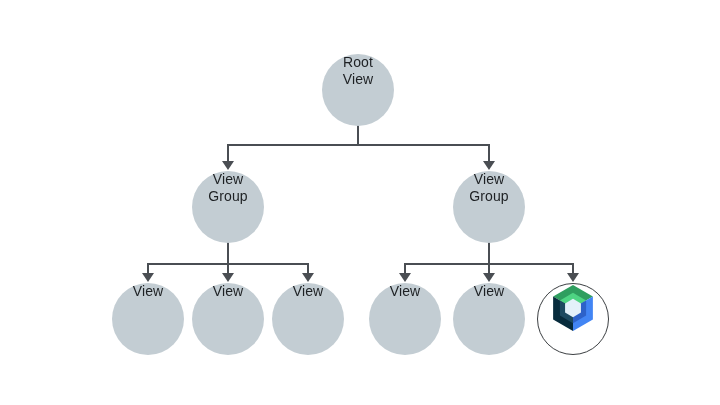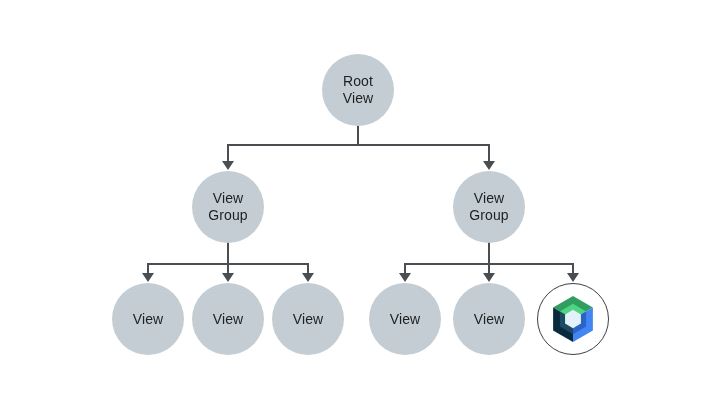--- a/index.html
+++ b/index.html
@@ -11,21 +11,20 @@
     overflow: hidden;
     font-family: "Liberation Sans", sans-serif;
   }
   .node {
     position: absolute;
     width: 72px;
     height: 72px;
     border-radius: 50%;
     background: var(--node-fill, #c3cdd3);
     display: flex;
-    align-items: center;
     justify-content: center;
   }
   .node .label {
     font-size: 14px;
     line-height: 17px;
     color: var(--text, #1d2023);
     text-align: center;
     white-space: pre-line;
     letter-spacing: 0.1px;
   }

